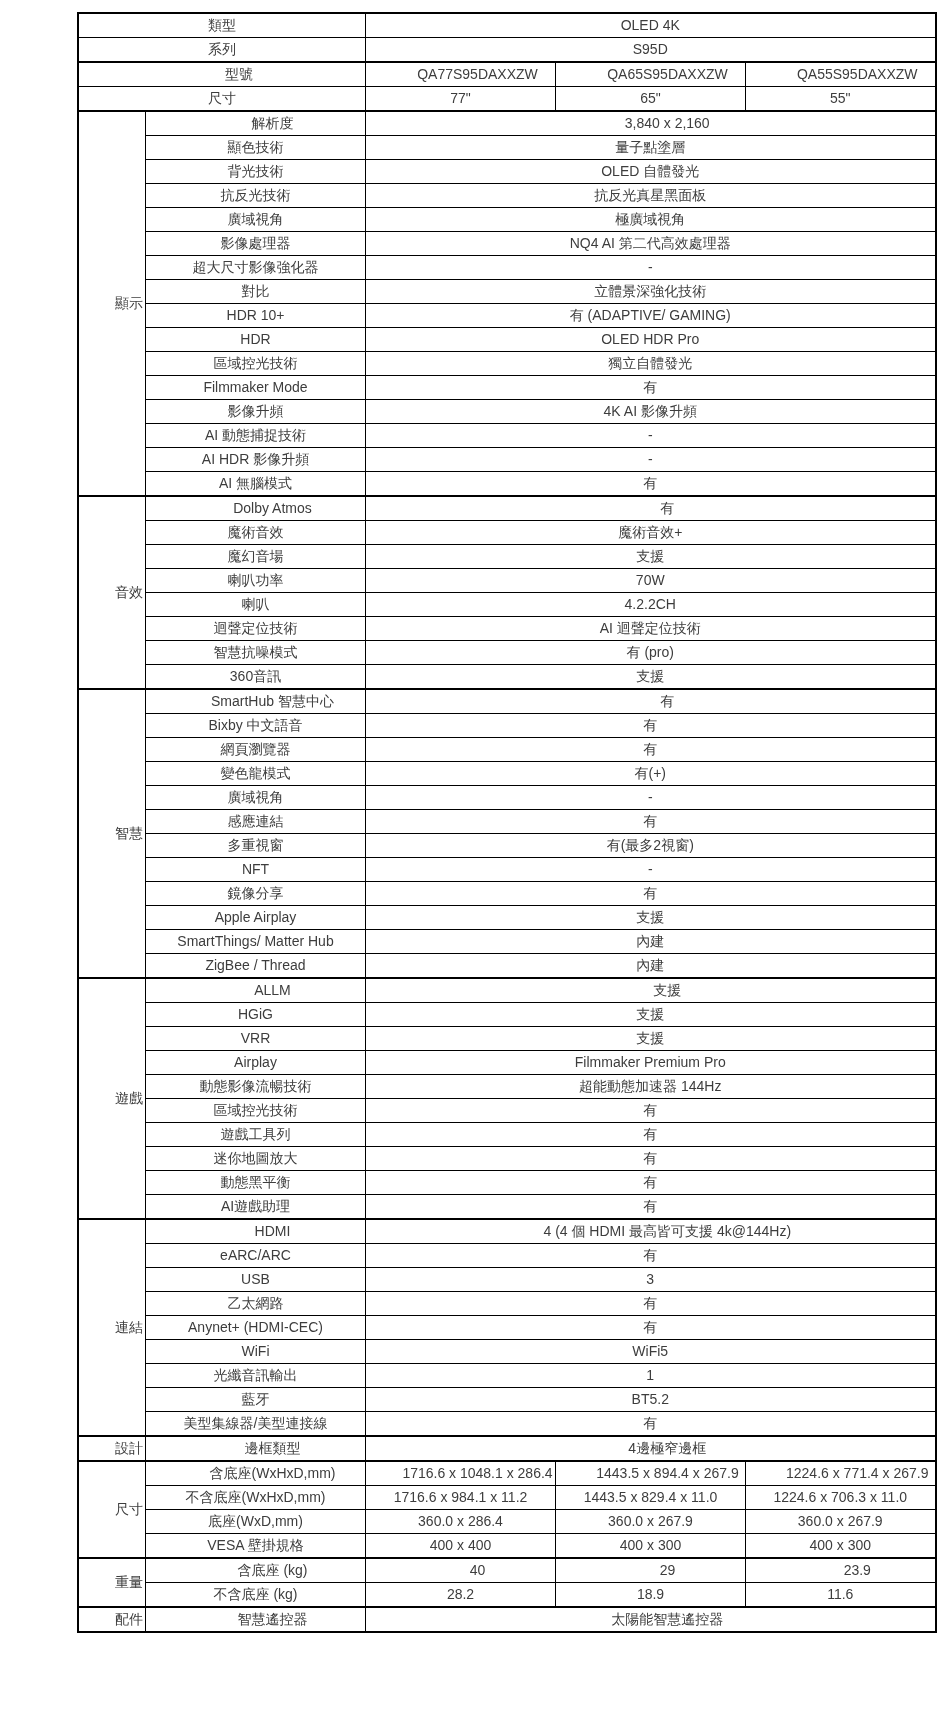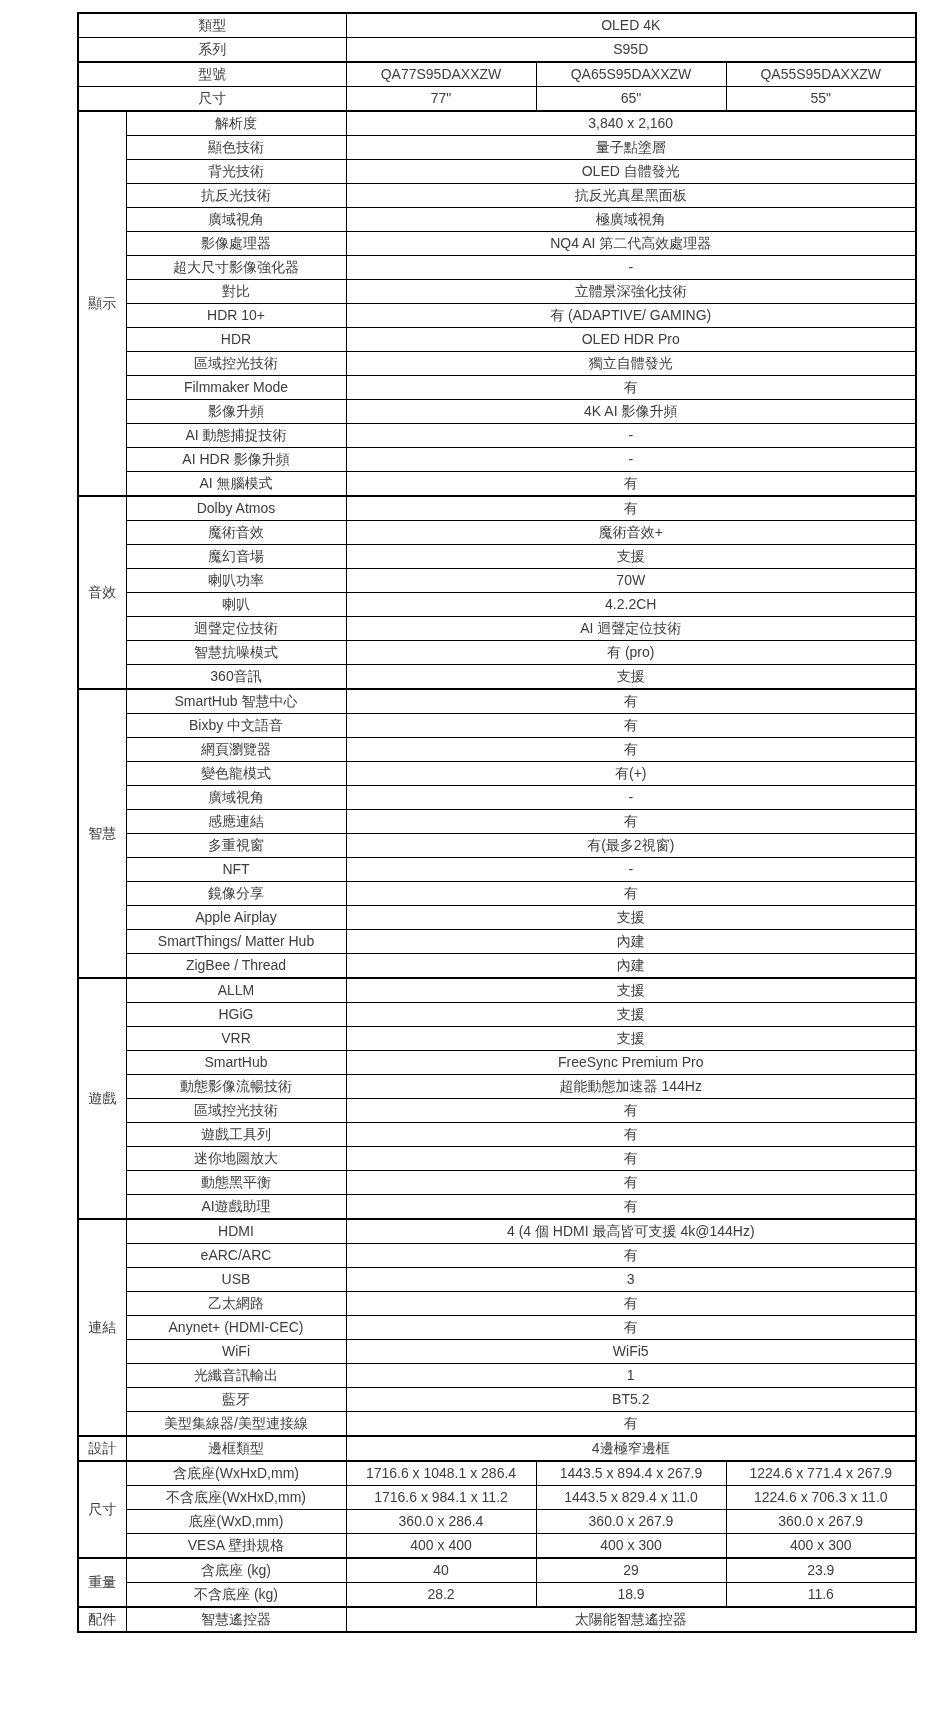--- a/index.html
+++ b/index.html
@@ -24,21 +24,21 @@
     height: 23px;
     padding: 0 2px;
     text-align: center;
     vertical-align: middle;
     font-size: 14px;
     line-height: 1.1;
     color: #3d3d3d;
     overflow: hidden;
     white-space: nowrap;
   }
-  table.spec tr.thick td { border-top: 2px solid #000000; }
+  table.spec tr.thick td { border-top: 2px solid #000000; padding-left: 36px; }
   col.c-group { width: 48px; }
   col.c-label { width: 220px; }
   col.c-val   { width: 190px; }
 </style>
 </head>
 <body>
 
 <div class="page">
   <table class="spec">
     <colgroup>
@@ -223,22 +223,22 @@
         </tr>
         <tr>
           <td>HGiG</td>
           <td colspan="3">支援</td>
         </tr>
         <tr>
           <td>VRR</td>
           <td colspan="3">支援</td>
         </tr>
         <tr>
-          <td>SmartHub</td>
-          <td colspan="3">FreeSync Premium Pro</td>
+          <td>Airplay</td>
+          <td colspan="3">Filmmaker Premium Pro</td>
         </tr>
         <tr>
           <td>動態影像流暢技術</td>
           <td colspan="3">超能動態加速器 144Hz</td>
         </tr>
         <tr>
           <td>區域控光技術</td>
           <td colspan="3">有</td>
         </tr>
         <tr>

